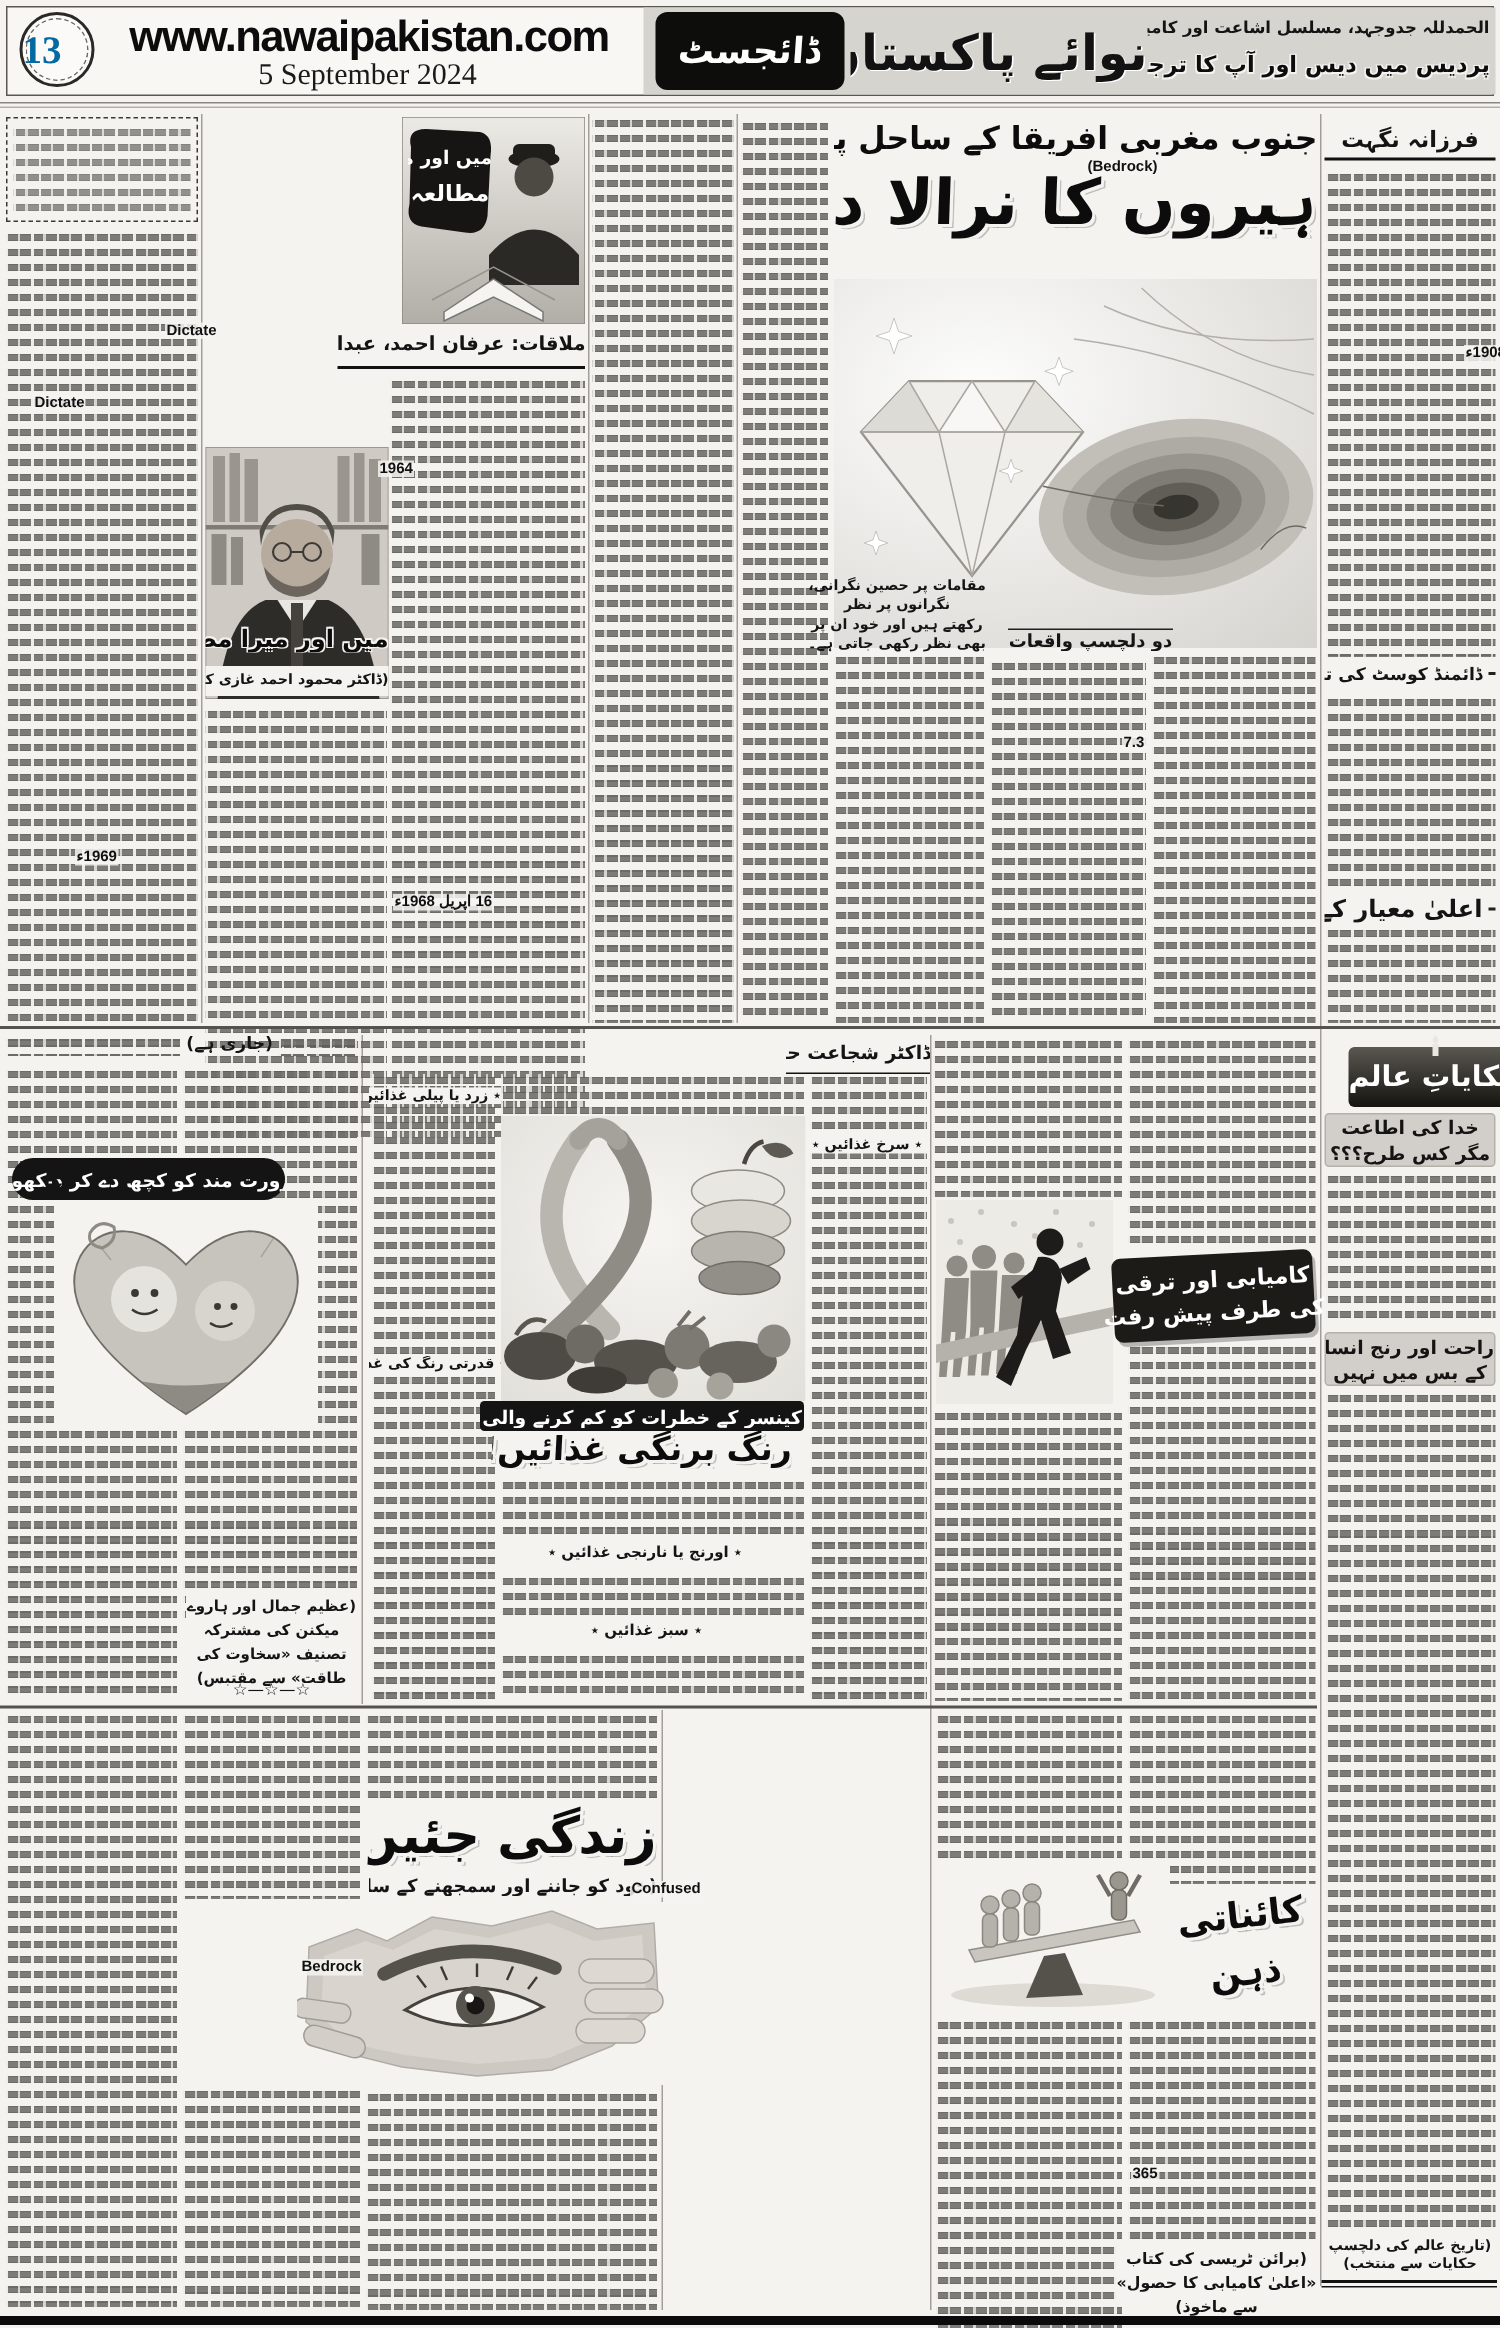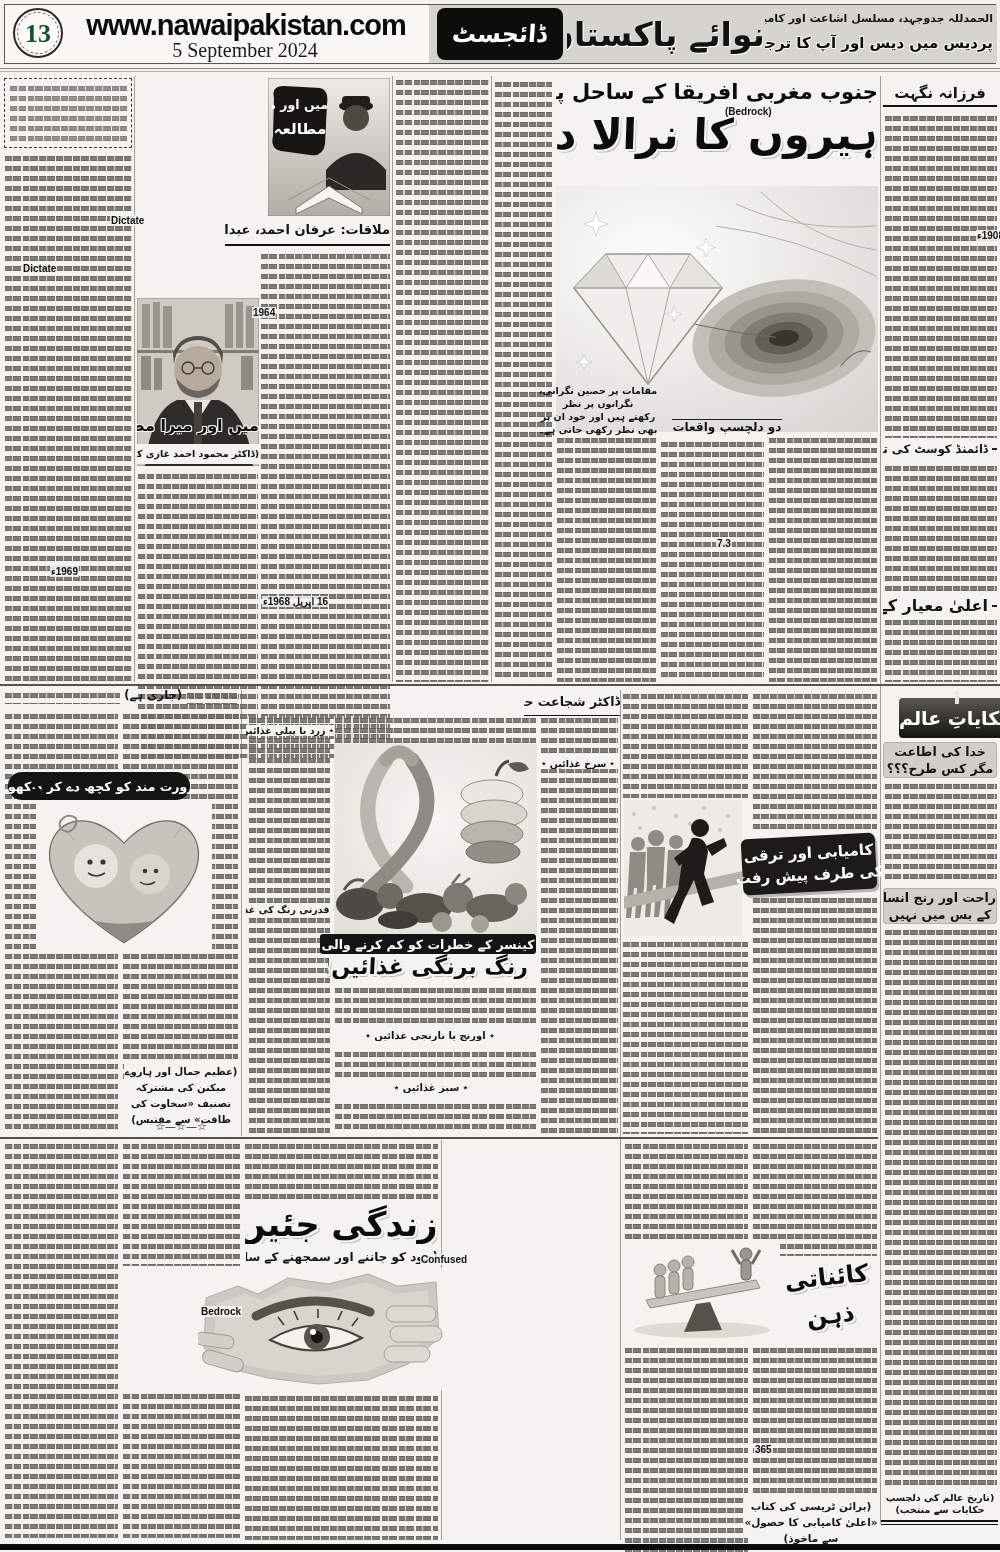--- a/index.html
+++ b/index.html
@@ -34,21 +34,21 @@
 </style>
 </head>
 <body>
 
 <div id="page">
 
   <div class="abs" style="left:4px;top:4px;width:992px;height:60px;border:1px solid #5a5751;background:#f8f7f4;z-index:2">
     <div class="abs" style="left:424px;top:0;width:568px;height:58px;background:#d6d4cf"></div>
     <div class="abs ctr" style="left:8px;top:3px;width:50px;height:50px;border:2px solid #2b2926;border-radius:50%;background:#fbfaf8">
       <div class="abs" style="left:2px;top:2px;width:42px;height:42px;border:1px dashed #6b6862;border-radius:50%"></div>
-      <div class="abs" dir="ltr" style="left:0;top:9px;width:46px;text-align:center;font:bold 26px 'Liberation Serif',serif;color:#14532d">13</div>
+      <div class="abs" dir="ltr" style="left:0;top:9px;width:46px;text-align:left;font:bold 26px 'Liberation Serif',serif;color:#0369a1">13</div>
     </div>
     <div class="abs" dir="ltr" style="left:62px;top:4px;width:358px;text-align:center;font:bold 29px 'Liberation Sans',sans-serif;letter-spacing:-1px;color:#0c0c0c">www.nawaipakistan.com</div>
     <div class="abs" dir="ltr" style="left:120px;top:34px;width:240px;text-align:center;font:20px 'Liberation Serif',serif;color:#1a1a1a">5 September 2024</div>
     <div class="abs ctr" style="left:432px;top:3px;width:126px;height:52px;background:#0d0d0c;border-radius:8px;display:flex;align-items:center;justify-content:center">
       <span class="urdu b nw" style="color:#fff;font-size:24px;transform:skewX(-4deg)">ڈائجسٹ</span>
     </div>
     <div class="abs ctr nw" style="left:562px;top:6px;width:198px;height:50px;font-size:33px;font-weight:bold;color:#121212;line-height:48px;text-shadow:1px 1px 0 #fff">نوائے پاکستان</div>
     <div class="abs" style="left:760px;top:3px;width:228px;height:54px;text-align:center">
       <div class="urdu b nw" style="font-size:11px;line-height:22px">الحمدللہ جدوجہد، مسلسل اشاعت اور کامیابی کے 19 سال</div>
       <div class="urdu b nw outline-s" style="font-size:15px;line-height:26px">پردیس میں دیس اور آپ کا ترجمان</div>
@@ -446,19 +446,19 @@
   </div>
 
   <div id="token-layer">
       <span class="tok" dir="auto" style="left: 110px; top: 215px;">Dictate</span>
       <span class="tok" dir="auto" style="left: 22px; top: 263px;">Dictate</span>
       <span class="tok" dir="auto" style="left: 50px; top: 566px;">1969ء</span>
       <span class="tok" dir="auto" style="left: 252px; top: 288px; margin-top: 19px;">1964</span>
       <span class="tok" dir="auto" style="left: 262px; top: 596px;">16 اپریل 1968ء</span>
       <span class="tok" dir="auto" style="left: 940px; top: 230px; margin-left: 36px;">1908ء</span>
       <span class="tok" dir="auto" style="left: 724px; top: 106px;">(Bedrock)</span>
-      <span class="tok" dir="auto" style="left: 716px; top: 490px; margin-top: 48px;">7.3</span>
+      <span class="tok" dir="auto" style="left: 748px; top: 490px;">7.3</span>
       <span class="tok" dir="auto" style="left: 420px; top: 1254px;">Confused</span>
       <span class="tok" dir="auto" style="left: 200px; top: 1306px;">Bedrock</span>
       <span class="tok" dir="auto" style="left: 754px; top: 1444px;">365</span>
     </div>
 
 </div>
 
 </body></html>

